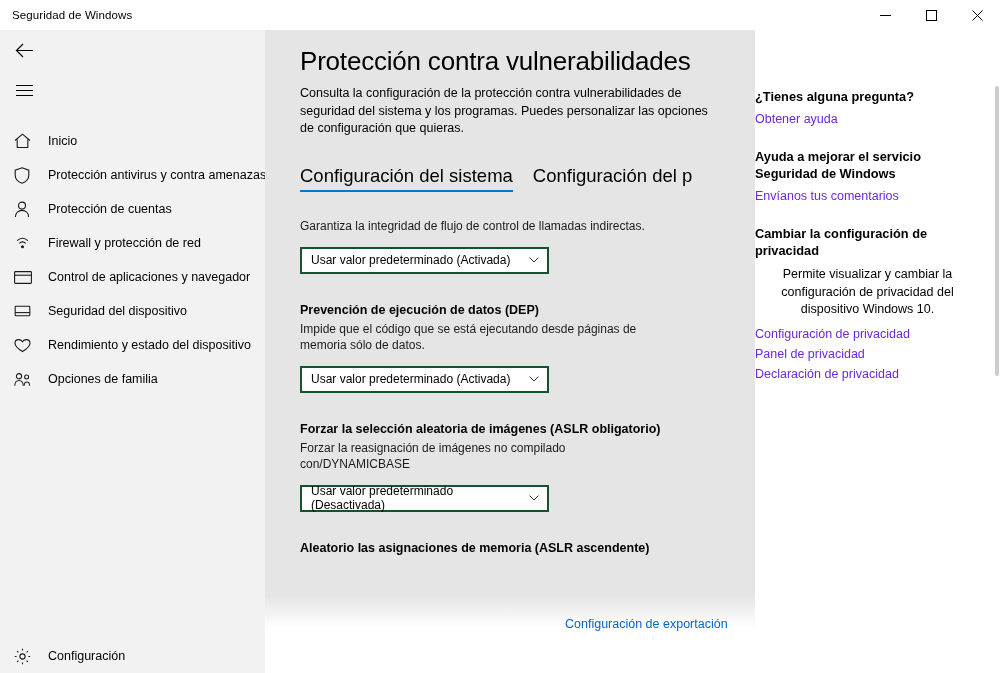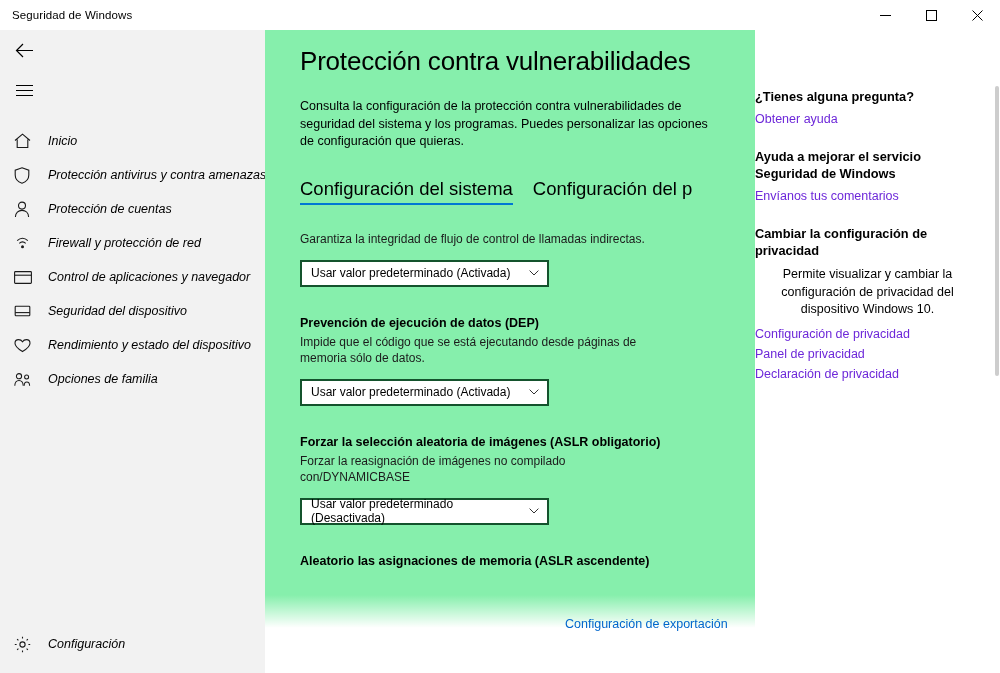--- a/index.html
+++ b/index.html
@@ -80,47 +80,46 @@
     width: 28px;
     flex: 0 0 28px;
     display: flex;
     align-items: center;
     justify-content: flex-start;
     color: #1a1a1a;
   }
   .navitem .nlabel {
     padding-left: 6px;
     white-space: nowrap;
-    font-style: italic;
   }
   .nav-bottom {
     margin-top: auto;
-    padding-bottom: 12px;
+    padding-bottom: 0;
   }
 
   
   .content {
     flex: 1;
     position: relative;
     overflow: hidden;
-    background: #86efac;
+    background: #e5e5e5;
     padding-left: 35px;
   }
   .page-title {
     font-size: 26px;
     font-weight: 400;
     margin: 16px 0 0 0;
     color: #000;
     letter-spacing: -0.2px;
   }
   .page-desc {
     font-size: 12.5px;
     line-height: 17.5px;
     color: #000;
-    margin-top: 21px;
+    margin-top: 8px;
     width: 410px;
   }
   
   .tabs {
     display: flex;
     margin-top: 20px;
     gap: 20px;
     align-items: flex-end;
     height: 34px;
   }

